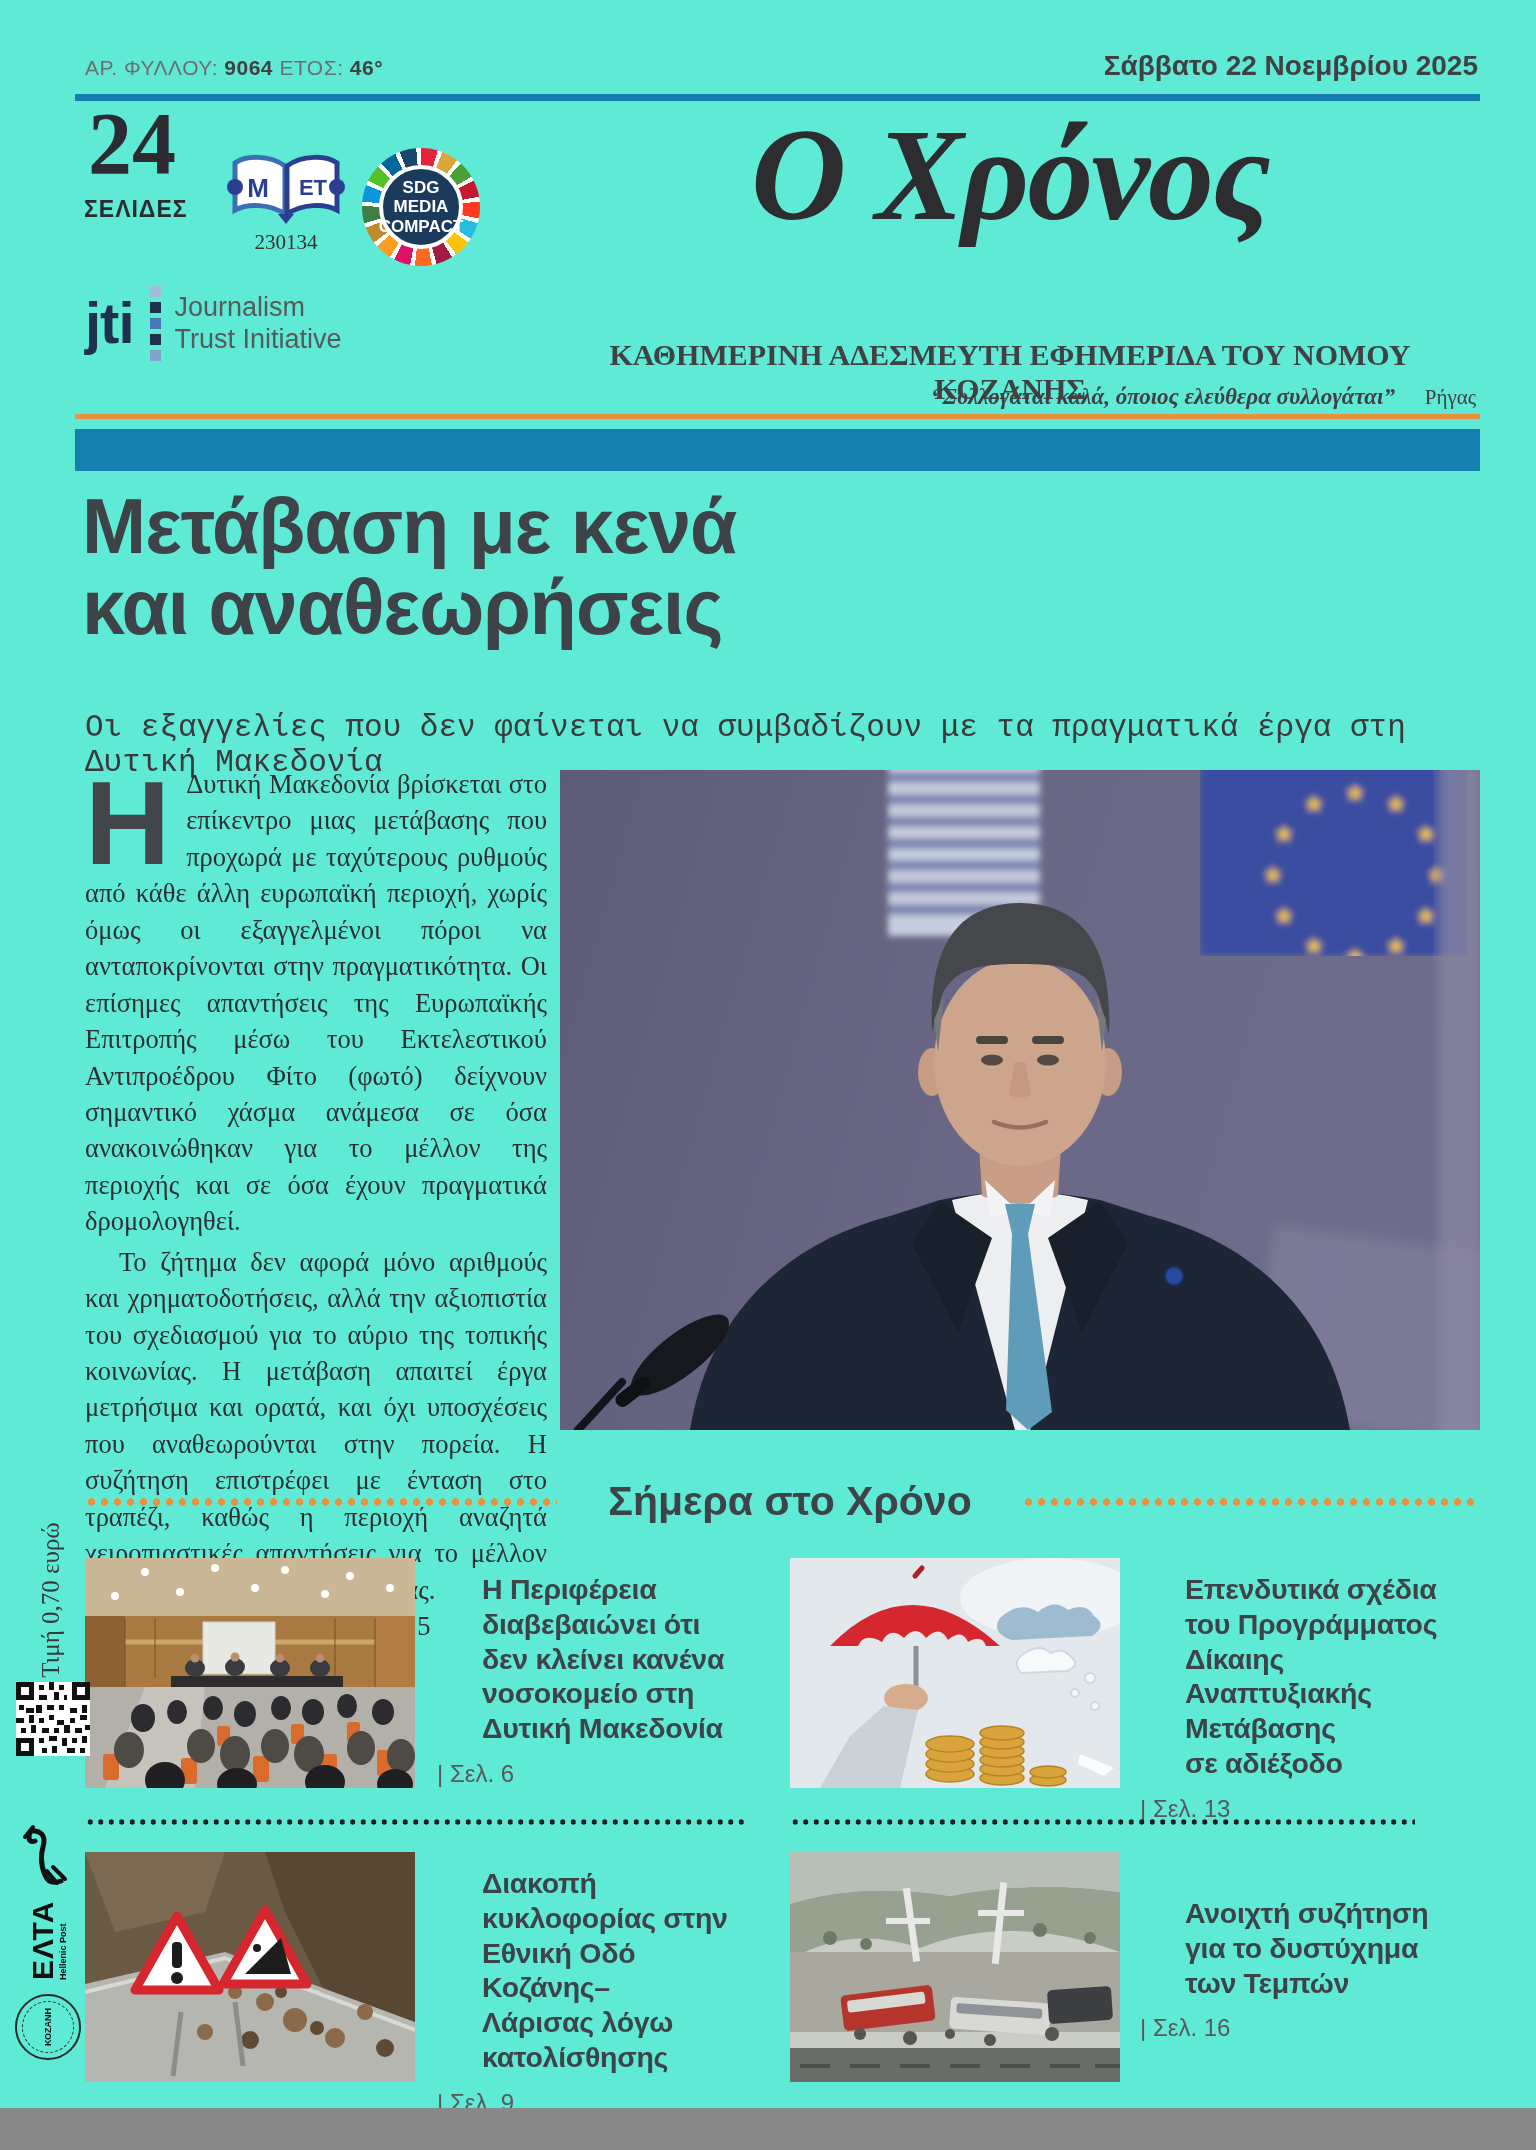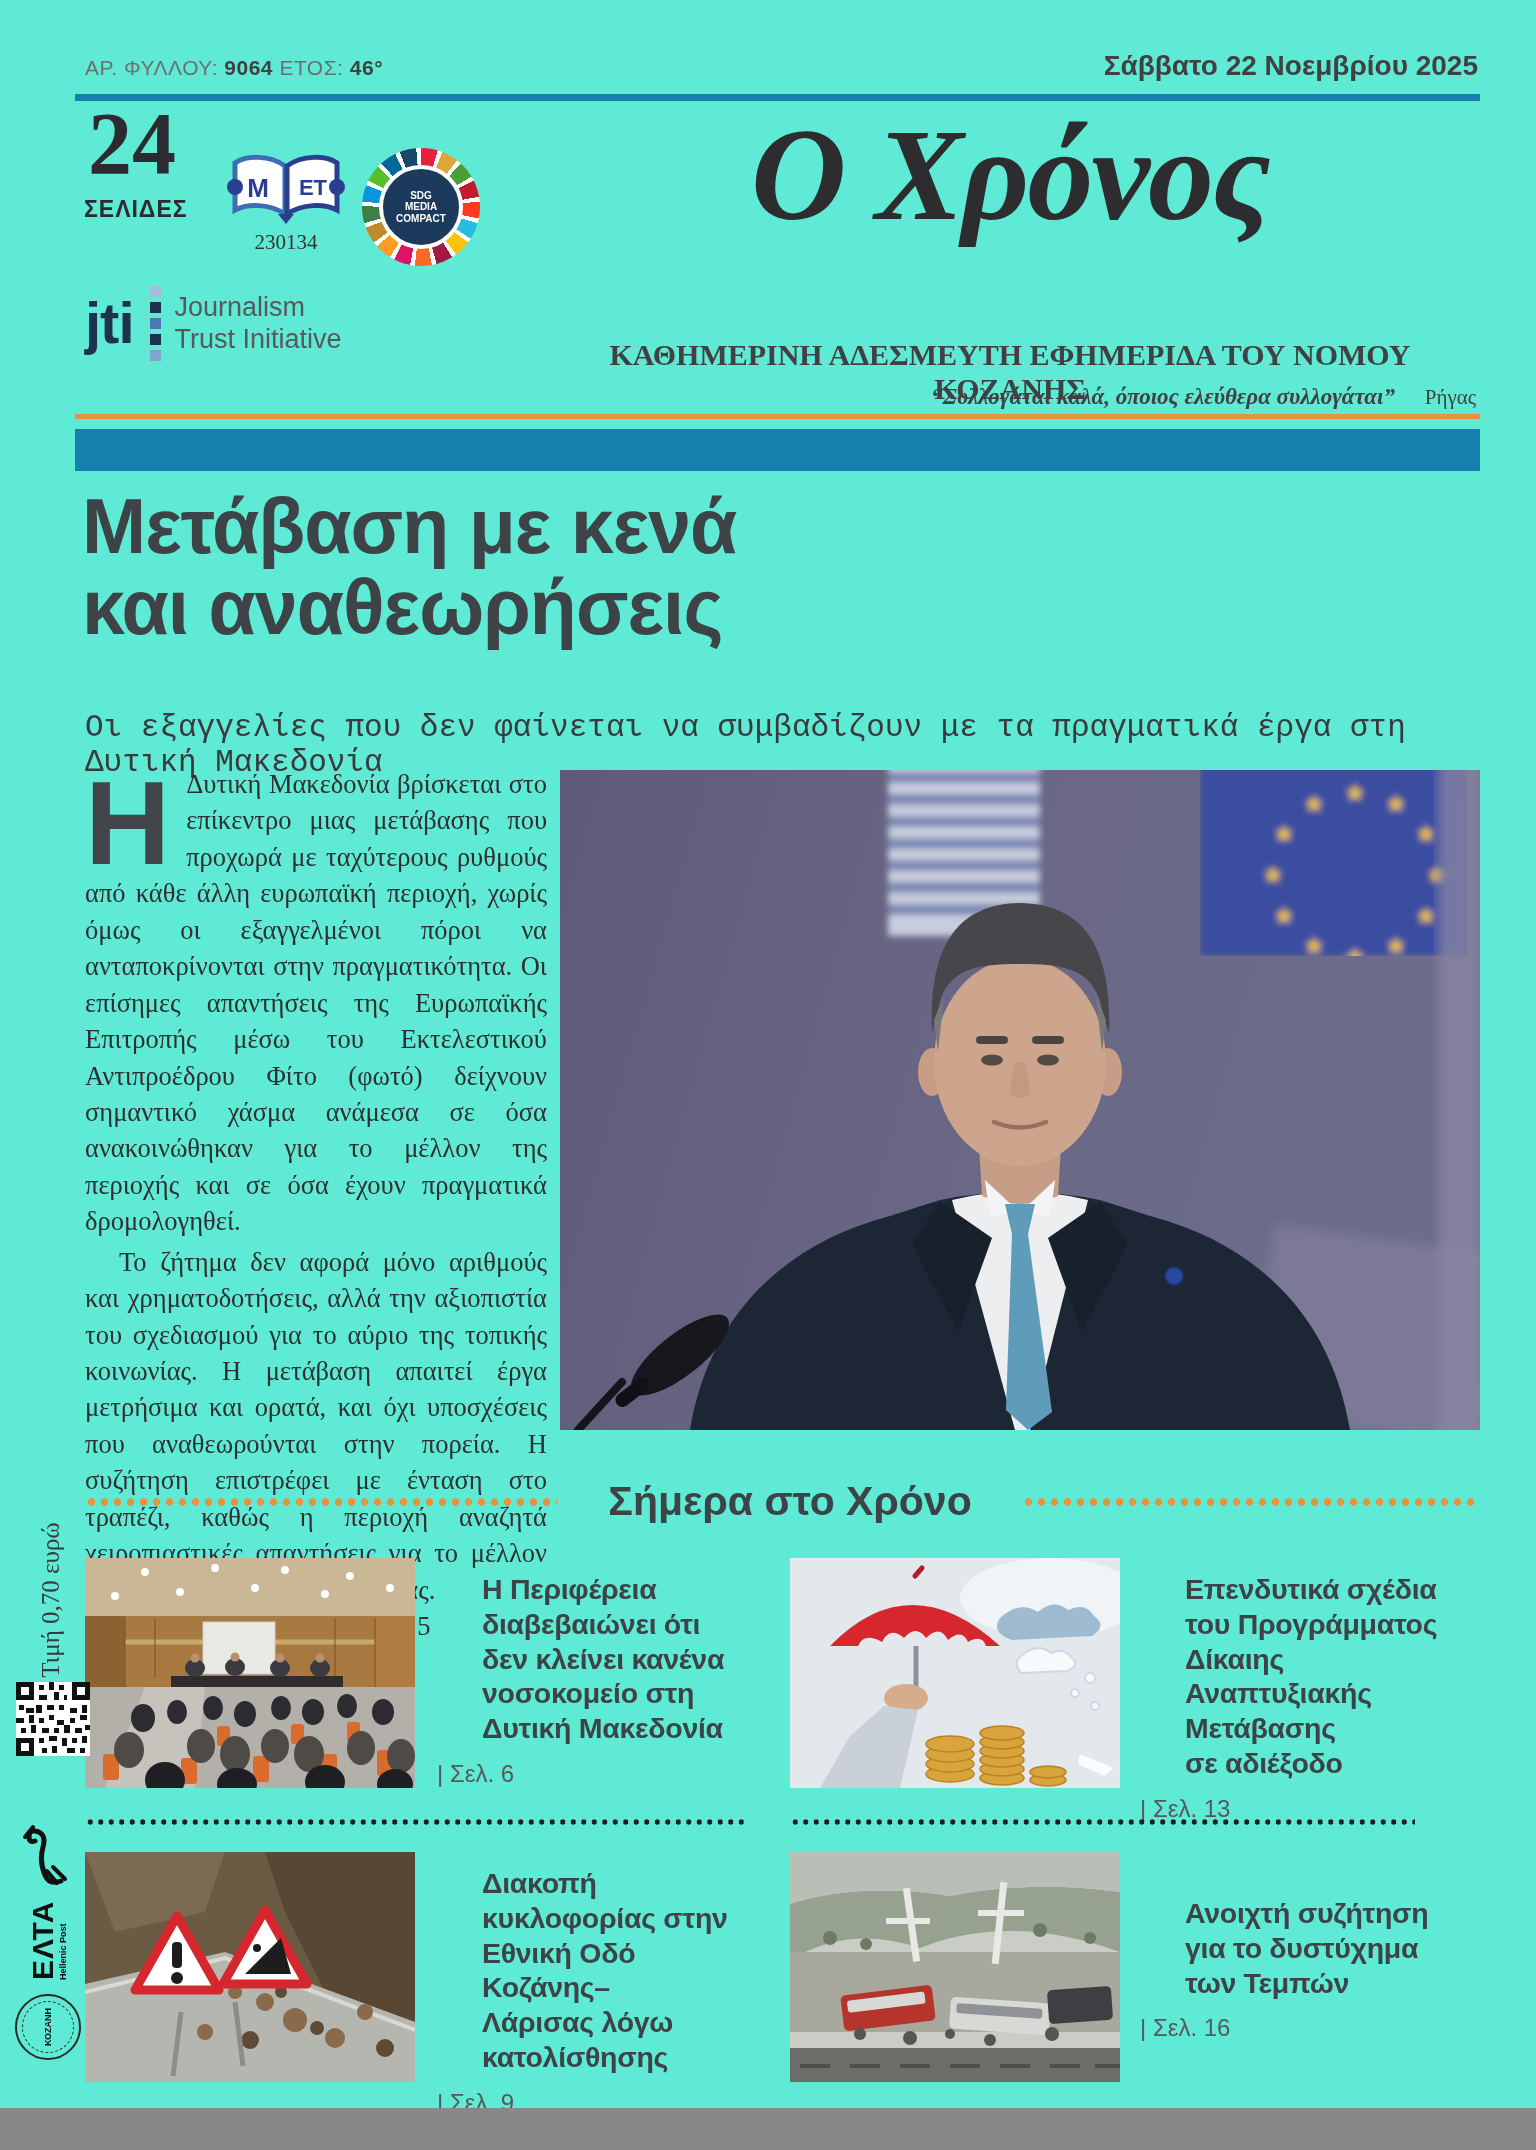--- a/index.html
+++ b/index.html
@@ -26,21 +26,21 @@
        #dda63a 21.2deg 37.7deg,#fff 37.7deg 42.4deg,#4c9f38 42.4deg 58.9deg,#fff 58.9deg 63.5deg,
        #c5192d 63.5deg 80deg,#fff 80deg 84.7deg,#ff3a21 84.7deg 101.2deg,#fff 101.2deg 105.9deg,
        #26bde2 105.9deg 122.4deg,#fff 122.4deg 127.1deg,#fcc30b 127.1deg 143.6deg,#fff 143.6deg 148.2deg,
        #a21942 148.2deg 164.7deg,#fff 164.7deg 169.4deg,#fd6925 169.4deg 185.9deg,#fff 185.9deg 190.6deg,
        #dd1367 190.6deg 207.1deg,#fff 207.1deg 211.8deg,#fd9d24 211.8deg 228.3deg,#fff 228.3deg 232.9deg,
        #bf8b2e 232.9deg 249.4deg,#fff 249.4deg 254.1deg,#3f7e44 254.1deg 270.6deg,#fff 270.6deg 275.3deg,
        #0a97d9 275.3deg 291.8deg,#fff 291.8deg 296.5deg,#56c02b 296.5deg 313deg,#fff 313deg 317.6deg,
        #00689d 317.6deg 334.1deg,#fff 334.1deg 338.8deg,#19486a 338.8deg 355.3deg,#fff 355.3deg 360deg);
        display:flex;align-items:center;justify-content:center;}
   .sdg-inner{width:76px;height:76px;border-radius:50%;background:#1b3a5c;border:4px solid #fff;
-             color:#fff;font-size:10px;font-weight:bold;line-height:1.15;text-align:center;
+             color:#fff;font-size:17px;font-weight:bold;line-height:1.15;text-align:center;
              display:flex;align-items:center;justify-content:center;white-space:pre-line;}
   .title{left:540px;top:96px;width:940px;text-align:center;
          font-family:"Liberation Serif",serif;font-style:italic;font-weight:bold;
          font-size:132px;line-height:1.2;color:#2d2d30;letter-spacing:-2px;}
   .jti{left:85px;top:286px;display:flex;align-items:center;}
   .jti-word{font-size:58px;font-weight:bold;color:#1e3250;letter-spacing:-1px;line-height:.9;}
   .jti-dashes{display:flex;flex-direction:column;gap:5px;margin:0 14px 0 16px;}
   .jti-dashes span{width:11px;height:11px;}
   .jti-text{font-size:27px;color:#58595b;line-height:1.18;}
   .subtitle{left:540px;top:338px;width:940px;text-align:center;

